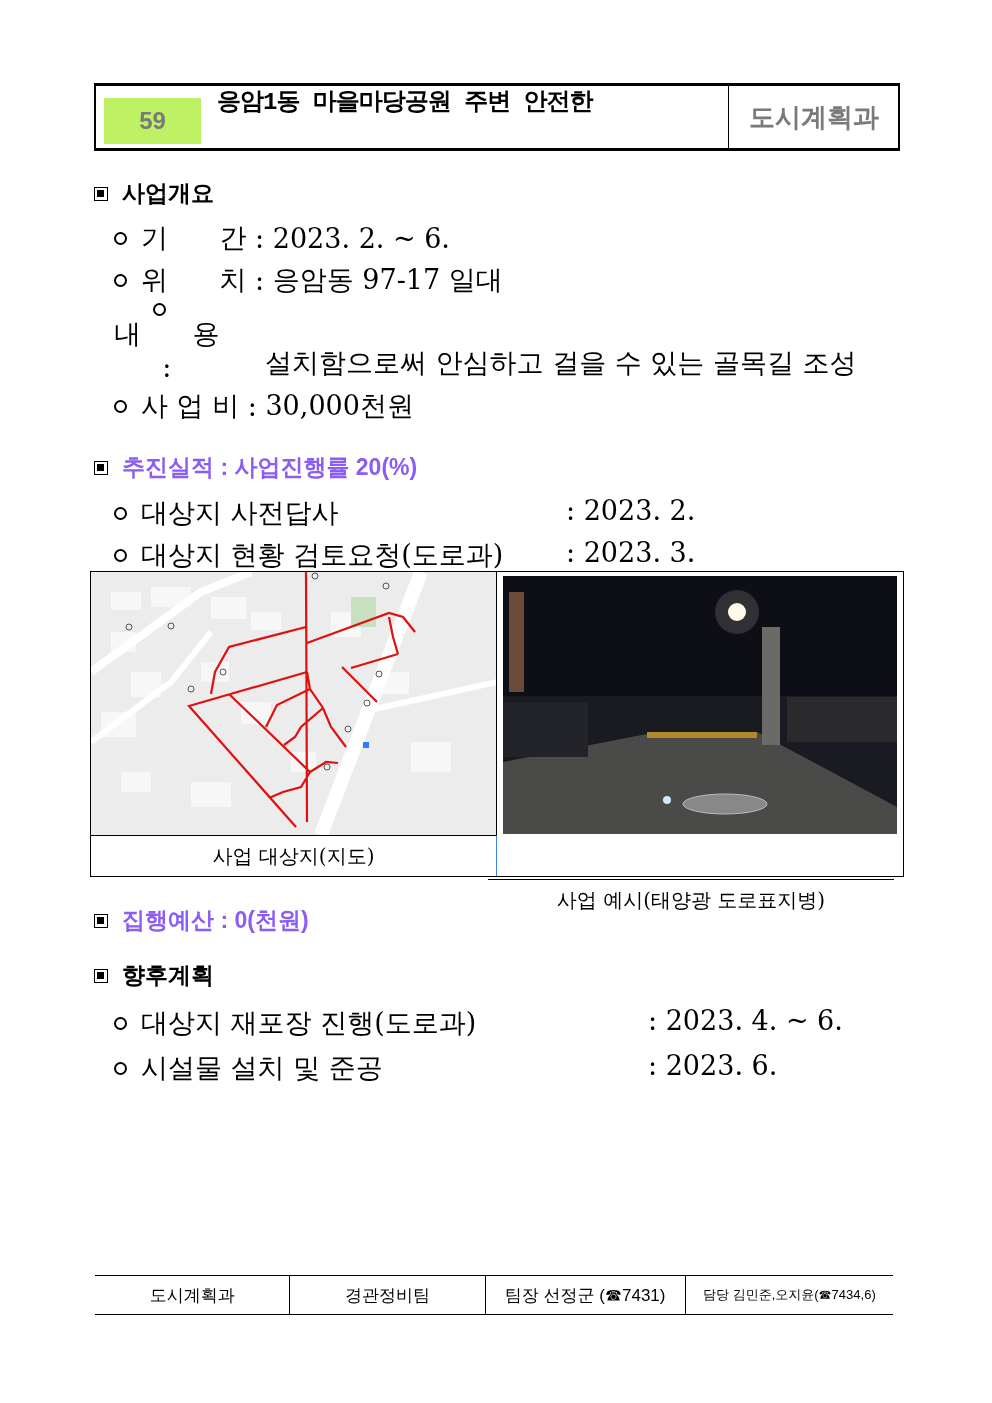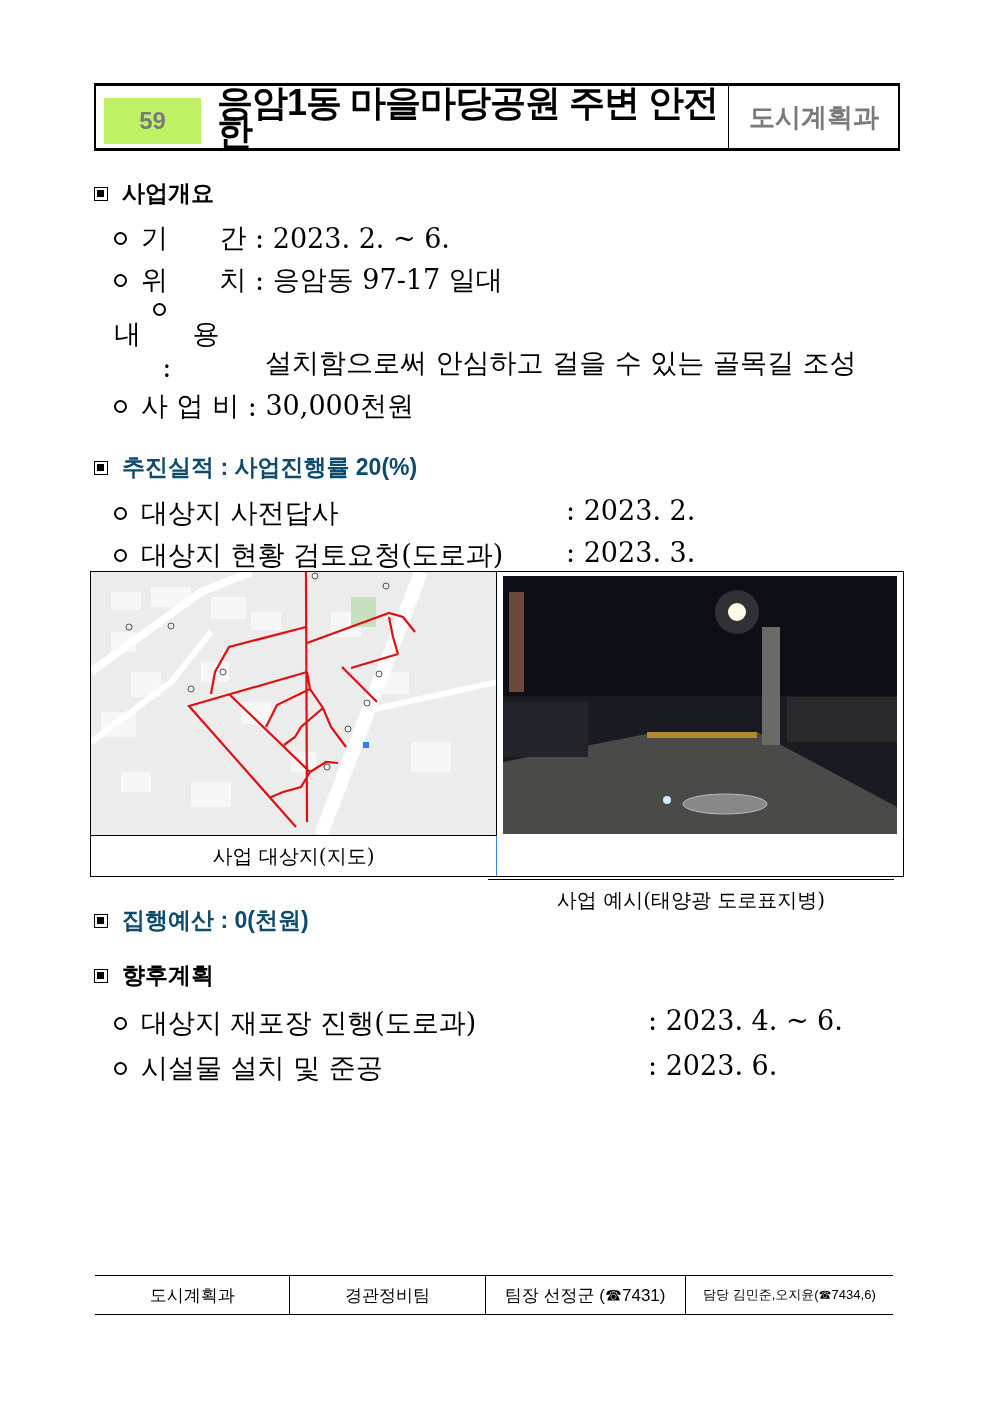--- a/index.html
+++ b/index.html
@@ -1,24 +1,24 @@
 <!DOCTYPE html>
 <html><head>
 <meta charset="utf-8">
 <style>
   html, body { margin:0; padding:0; background:#fff; }
   body { width:992px; height:1403px; position:relative; overflow:hidden; font-family:"DejaVu Serif", serif; color:#000; }
   .header { position:absolute; left:94px; top:83px; width:806px; height:68px; border:2px solid #000; border-width:3px 2px 3px 2px; box-sizing:border-box; }
   .num-box { position:absolute; left:8px; top:12px; width:97px; height:46px; background:#bef264; color:#7a7a7a; font-family:"Liberation Sans", sans-serif; font-weight:bold; font-size:24px; display:flex; align-items:center; justify-content:center; }
-  .title { position:absolute; left:121px; top:2px; width:510px; font-family:Liberation Sans, sans-serif; font-weight:bold; font-size:36px; line-height:29px; letter-spacing:-1px; }
+  .title { position:absolute; left:121px; top:2px; width:510px; font-family:Liberation Mono, monospace; font-weight:bold; font-size:24px; line-height:29px; letter-spacing:-1px; }
   .dept { position:absolute; left:632px; top:0; width:170px; height:62px; border-left:1px solid #000; display:flex; align-items:center; justify-content:center; font-family:"Liberation Sans", sans-serif; font-weight:bold; font-size:26px; color:#7a7a7a; }
   .sec { position:absolute; left:94px; font-family:"Liberation Sans", sans-serif; font-weight:bold; font-size:23px; display:flex; align-items:center; }
   .sq { display:inline-block; width:14px; height:14px; border:1.5px solid #000; position:relative; margin-right:14px; box-sizing:border-box; }
   .sq::after { content:""; position:absolute; left:2px; top:2px; width:7px; height:7px; background:#000; }
-  .blue { color:#0c4a6e; }
+  .blue { color:#8b5cf6; }
   .line { position:absolute; left:114px; font-size:27px; white-space:pre; display:flex; align-items:center; }
   .circ { display:inline-block; width:13px; height:13px; border:2.5px solid #000; border-radius:50%; margin-right:14px; box-sizing:border-box; }
   .lbl { display:inline-block; }
   .figtable { position:absolute; left:90px; top:571px; width:814px; height:306px; border:1px solid #000; box-sizing:border-box; }
   .fig { position:absolute; top:0; height:263px; border-right:1px solid #000; box-sizing:border-box; overflow:hidden; }
   .cap { position:absolute; top:263px; height:41px; border-top:1px solid #000; display:flex; align-items:center; justify-content:center; font-size:20px; box-sizing:border-box; }
   .footer { position:absolute; left:95px; top:1275px; width:798px; height:38px; border-top:1.5px solid #000; border-bottom:1.5px solid #000; display:flex; font-family:"Liberation Sans", sans-serif; font-size:17px; }
   .fcell { display:flex; align-items:center; justify-content:center; border-right:1px solid #000; }
   .fcell:last-child { border-right:none; }
 </style>

